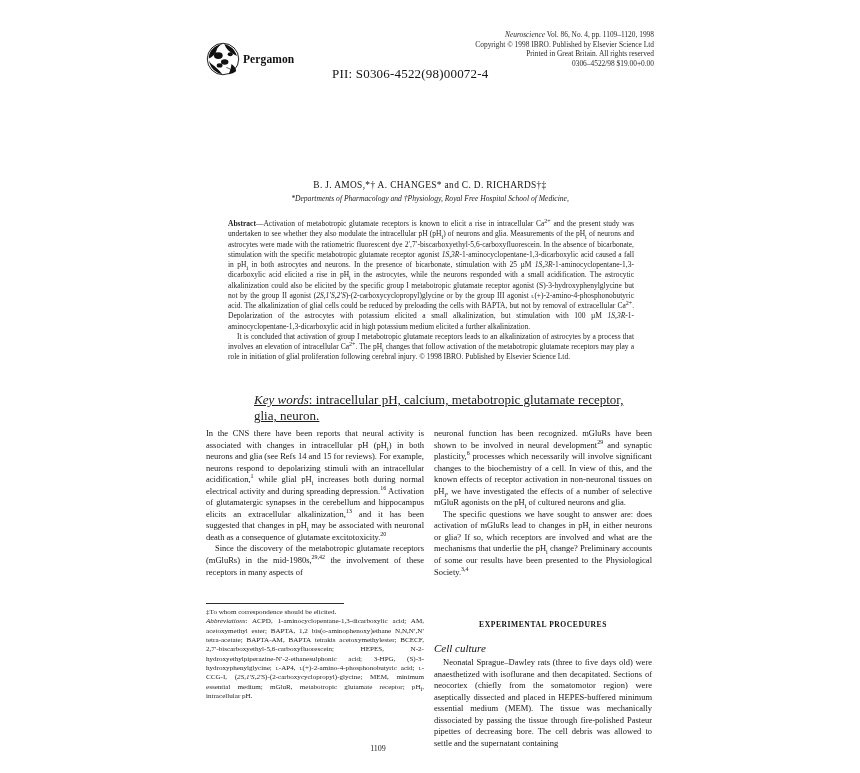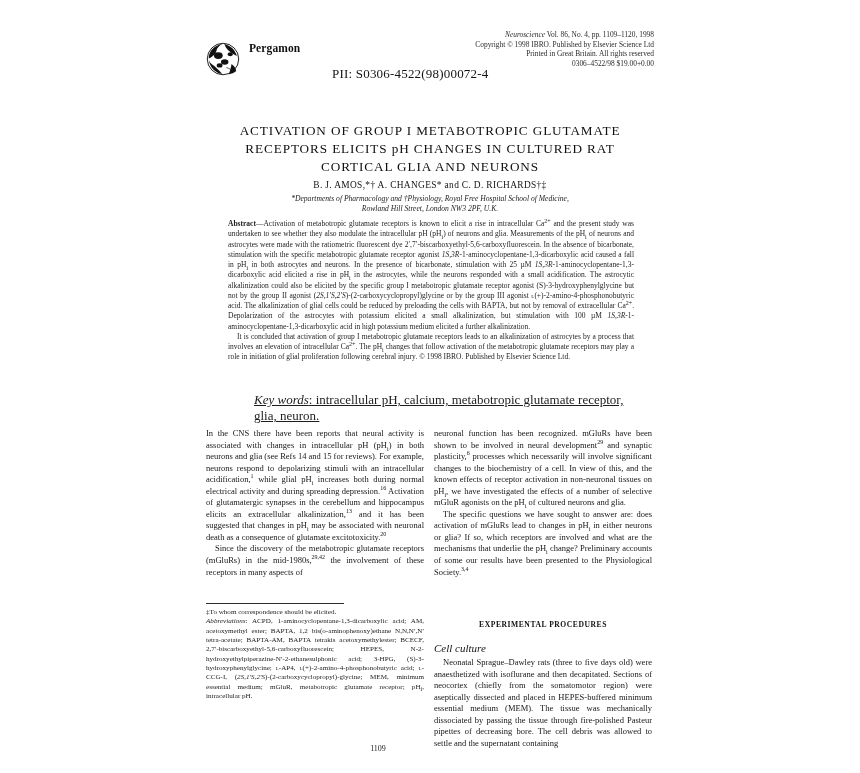--- a/index.html
+++ b/index.html
@@ -27,22 +27,22 @@
     position: absolute;
     left: 206px;
     top: 28px;
     width: 448px;
     display: flex;
     justify-content: space-between;
     align-items: flex-start;
   }
   .logo-block {
     display: flex;
-    align-items: flex-start;
-    gap: 9px;
+    align-items: center;
+    gap: 3px;
     padding-top: 14px;
   }
   .logo-mark { width: 34px; height: 34px; display: block; }
   .logo-word {
     font-family: "Liberation Serif", serif;
     font-weight: bold;
     font-size: 11.5px;
     letter-spacing: .1px;
     color: #101010;
   }
@@ -242,31 +242,25 @@
         <span>Vol. 86, No. 4, pp. 1109–1120, 1998</span>
       </div>
       <div>Copyright © 1998 IBRO. Published by Elsevier Science Ltd</div>
       <div>Printed in Great Britain. All rights reserved</div>
       <div>0306–4522/98 $19.00+0.00</div>
     </div>
   </div>
 
   <div class="pii">PII: S0306-4522(98)00072-4</div>
 
-  <div class="title">
-    <span class="line">ACTIVATION OF GROUP I METABOTROPIC GLUTAMATE</span>
-    <span class="line">RECEPTORS ELICITS pH CHANGES IN CULTURED RAT</span>
-    <span class="line">CORTICAL GLIA AND NEURONS</span>
-  </div>
 
   <div class="authors">B. J. AMOS,*† A. CHANGES* and C. D. RICHARDS†‡</div>
 
   <div class="affiliation">
     <div>*Departments of Pharmacology and †Physiology, Royal Free Hospital School of Medicine,</div>
-    <div>Rowland Hill Street, London NW3 2PF, U.K.</div>
   </div>
 
   <div class="abstract">
     <p><span class="lead">Abstract</span><span>—Activation of metabotropic glutamate receptors is known to elicit a rise in intracellular Ca<sup>2+</sup> and the present study was undertaken to see whether they also modulate the intracellular pH (pH<sub>i</sub>) of neurons and glia. Measurements of the pH<sub>i</sub> of neurons and astrocytes were made with the ratiometric fluorescent dye 2′,7′-biscarboxyethyl-5,6-carboxyfluorescein. In the absence of bicarbonate, stimulation with the specific metabotropic glutamate receptor agonist <span class="it">1S,3R</span>-1-aminocyclopentane-1,3-dicarboxylic acid caused a fall in pH<sub>i</sub> in both astrocytes and neurons. In the presence of bicarbonate, stimulation with 25 µM <span class="it">1S,3R</span>-1-aminocyclopentane-1,3-dicarboxylic acid elicited a rise in pH<sub>i</sub> in the astrocytes, while the neurons responded with a small acidification. The astrocytic alkalinization could also be elicited by the specific group I metabotropic glutamate receptor agonist (S)-3-hydroxyphenylglycine but not by the group II agonist (<span class="it">2S,1′S,2′S</span>)-(2-carboxycyclopropyl)glycine or by the group III agonist <span class="sc">l</span>(+)-2-amino-4-phosphonobutyric acid. The alkalinization of glial cells could be reduced by preloading the cells with BAPTA, but not by removal of extracellular Ca<sup>2+</sup>. Depolarization of the astrocytes with potassium elicited a small alkalinization, but stimulation with 100 µM <span class="it">1S,3R</span>-1-aminocyclopentane-1,3-dicarboxylic acid in high potassium medium elicited a further alkalinization.</span></p>
     <p class="conclusion">It is concluded that activation of group I metabotropic glutamate receptors leads to an alkalinization of astrocytes by a process that involves an elevation of intracellular Ca<sup>2+</sup>. The pH<sub>i</sub> changes that follow activation of the metabotropic glutamate receptors may play a role in initiation of glial proliferation following cerebral injury. © 1998 IBRO. Published by Elsevier Science Ltd.</p>
   </div>
 
   <div class="keywords">
     <span class="kw-label">Key words</span><span>: intracellular pH, calcium, metabotropic glutamate receptor, glia, neuron.</span>
   </div>

